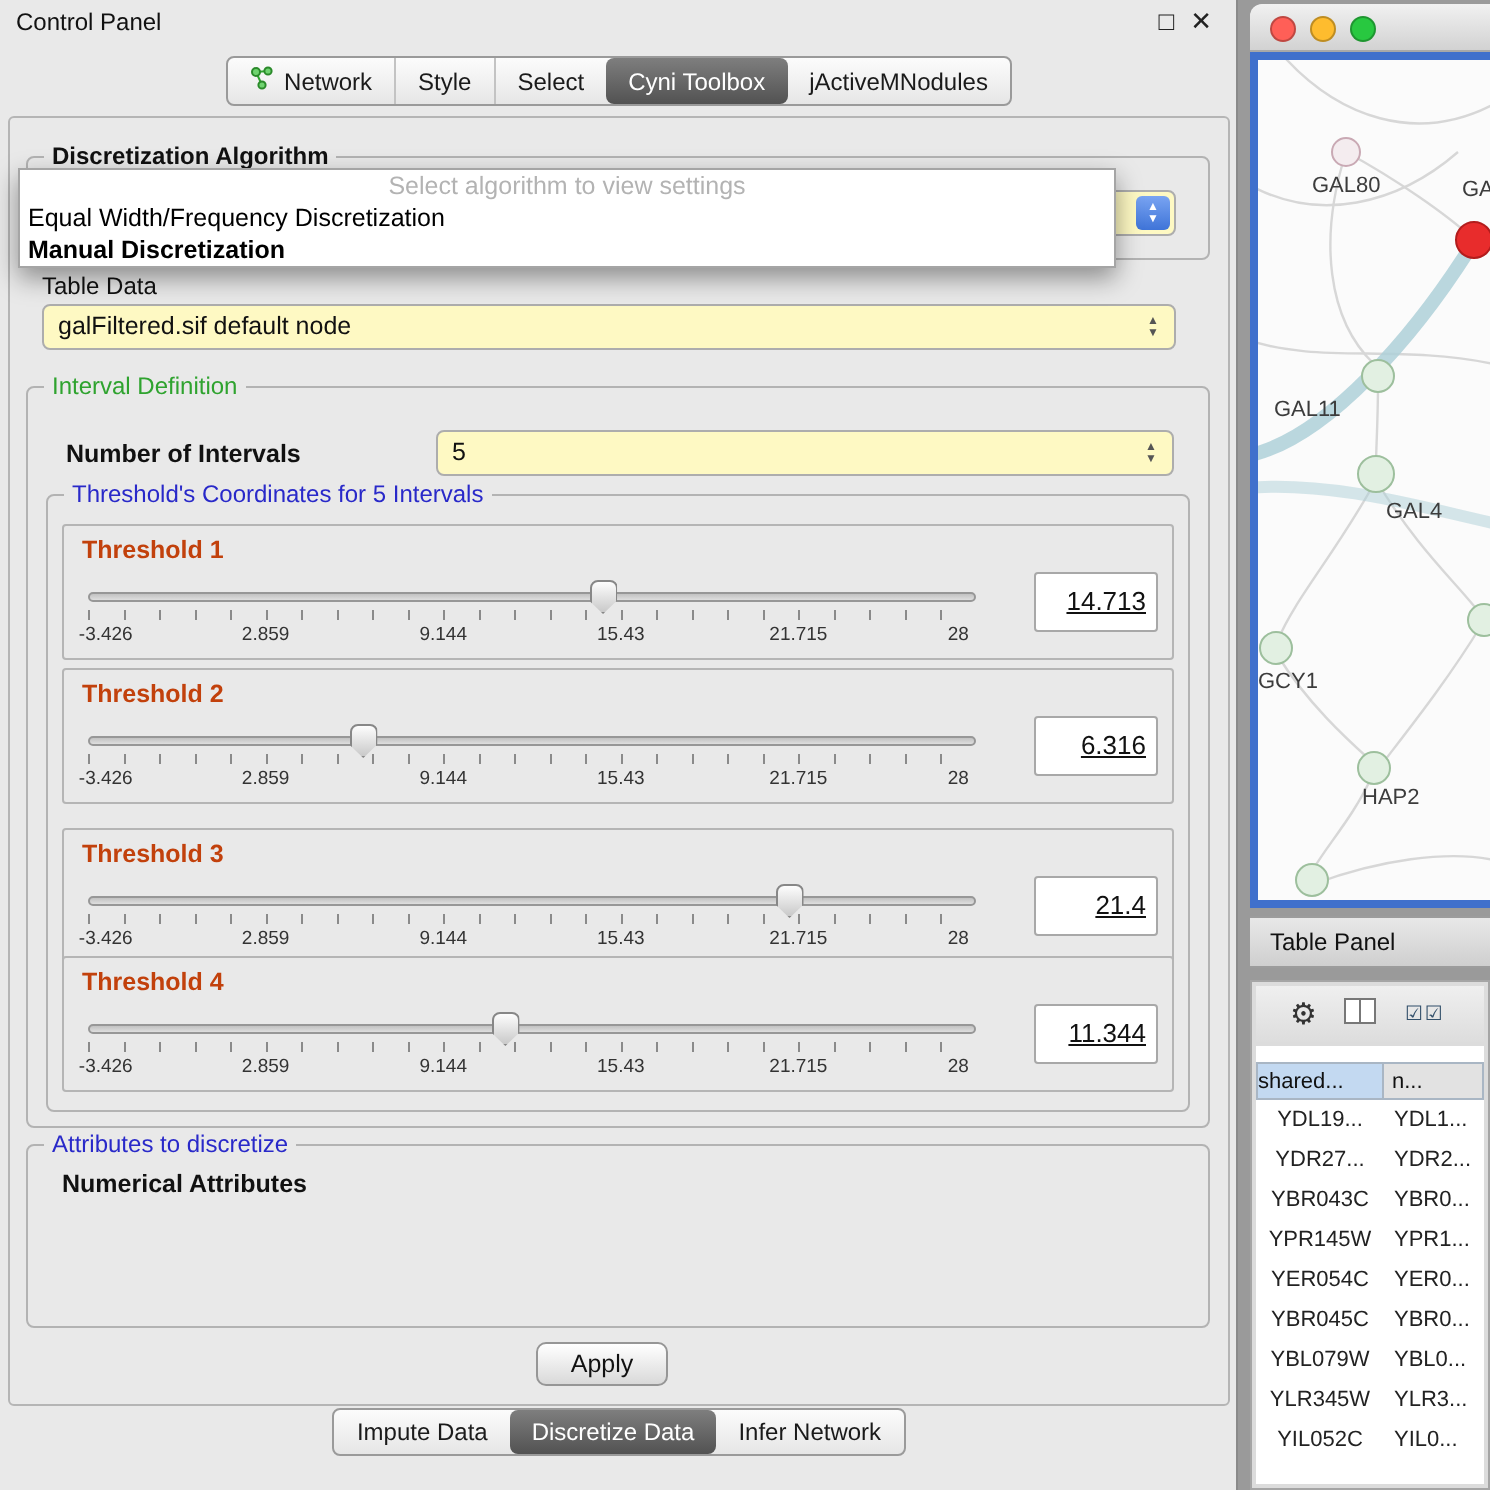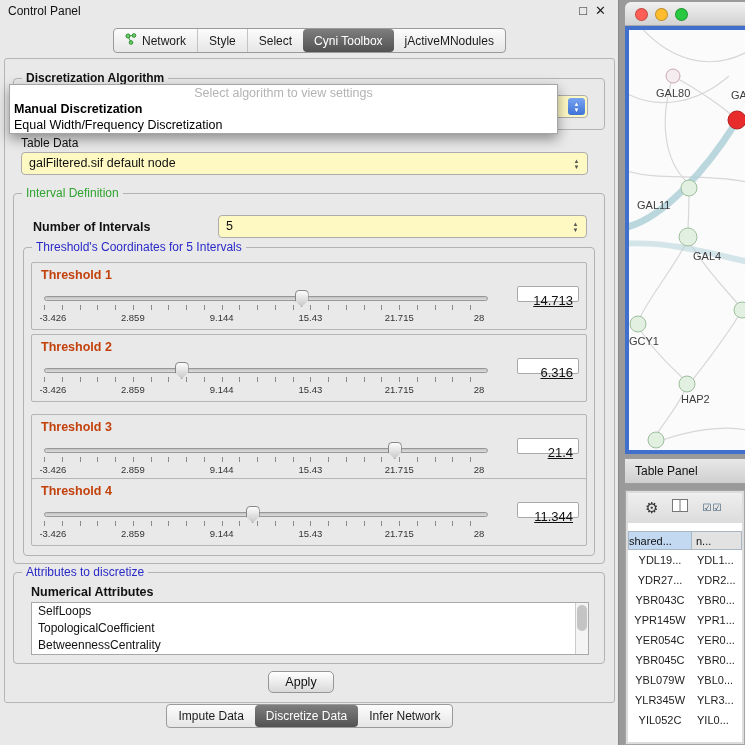--- a/index.html
+++ b/index.html
@@ -40,21 +40,21 @@
 
   
   .tpanel { position:absolute; left:31px; width:556px; height:68px; border:1px solid #b5b5b5; border-radius:2px; background:#e9e9e9; }
   .tp-label { position:absolute; left:9px; top:5px; font-weight:bold; font-size:12.5px; color:#c2410c; }
   .slider { position:absolute; left:12px; top:26px; width:444px; height:38px; }
   .track { position:absolute; left:0; right:0; top:7px; height:5px; background:linear-gradient(#c2c2c2,#dedede); border:1px solid #979797; border-radius:3px; }
   .thumb { position:absolute; top:1px; width:14px; height:17px; background:linear-gradient(#fdfdfd,#c9c9c9); border:1px solid #878787; border-radius:4px; clip-path:polygon(0 0,100% 0,100% 60%,50% 100%,0 60%); }
   .ticks { position:absolute; left:0; right:0; top:16px; height:5px; background:repeating-linear-gradient(to right,#8a8a8a 0 1px,transparent 1px 4%); }
   .scale { position:absolute; left:0; right:0; top:23px; height:12px; }
   .scale span { position:absolute; transform:translateX(-50%); font-size:9.5px; color:#333; white-space:nowrap; }
-  .tvalue { position:absolute; right:7px; top:23px; width:62px; height:16px; background:#fff; border:1px solid #a8a8a8; border-radius:2px; line-height:28px; text-align:right; padding-right:5px; font-size:13px; color:#111;text-decoration:underline; }
+  .tvalue { position:absolute; right:7px; top:23px; width:62px; height:30px; background:#fff; border:1px solid #a8a8a8; border-radius:2px; line-height:28px; text-align:right; padding-right:5px; font-size:13px; color:#111;text-decoration:underline; }
 
   
   .listbox { position:absolute; left:31px; top:602px; width:558px; height:53px; background:#fff; border:1px solid #a8a8a8; overflow:hidden; }
   .listbox .li { height:17px; line-height:17px; padding-left:6px; font-size:12px; color:#111; }
   .vscroll { position:absolute; right:0; top:0; bottom:0; width:13px; background:#f4f4f4; border-left:1px solid #ccc; }
   .vscroll .vthumb { position:absolute; left:1px; right:1px; top:2px; height:26px; background:#c4c4c4; border-radius:6px; }
 
   .apply-btn { position:absolute; left:268px; top:671px; width:66px; height:22px; border:1px solid #969696; border-radius:5px; background:linear-gradient(#ffffff,#d9d9d9); text-align:center; line-height:20px; font-size:12.5px; color:#111; }
 
   .bottom-tabbar { position:absolute; top:704px; left:0; width:619px; display:flex; justify-content:center; }
@@ -135,22 +135,22 @@
     </div>
     <div class="combo" style="left:21px; top:95px; width:567px;">
       <span class="stepper blue">
         <span>▲</span>
         <span>▼</span>
       </span>
     </div>
 
     <div class="popup">
       <div class="ph">Select algorithm to view settings</div>
+      <div class="opt">Equal Width/Frequency Discretization</div>
       <div class="opt bold">Manual Discretization</div>
-      <div class="opt">Equal Width/Frequency Discretization</div>
     </div>
 
     <div style="position:absolute; left:21px; top:136px; font-size:12px; color:#111;">Table Data</div>
     <div class="combo" style="left:21px; top:152px; width:567px;">
       <span>galFiltered.sif default node</span>
       <span class="stepper">
         <span>▲</span>
         <span>▼</span>
       </span>
     </div>
@@ -241,28 +241,20 @@
           <span style="left:98%">28</span>
         </div>
       </div>
       <div class="tvalue">11.344</div>
     </div>
 
     <div class="groupbox" style="left:13px; top:572px; width:592px; height:92px;">
       <span class="gtitle blue">Attributes to discretize</span>
     </div>
     <div style="position:absolute; left:31px; top:585px; font-weight:bold; font-size:12.5px; color:#111;">Numerical Attributes</div>
-    <div class="listbox">
-      <div class="li">SelfLoops</div>
-      <div class="li">TopologicalCoefficient</div>
-      <div class="li">BetweennessCentrality</div>
-      <div class="vscroll">
-          <div class="vthumb"></div>
-        </div>
-    </div>
 
     <div class="apply-btn">Apply</div>
 
     <div class="bottom-tabbar">
       <div class="tabstrip">
         <div class="tab">
           <span>Impute Data</span>
         </div>
         <div class="tab selected">
           <span>Discretize Data</span>

